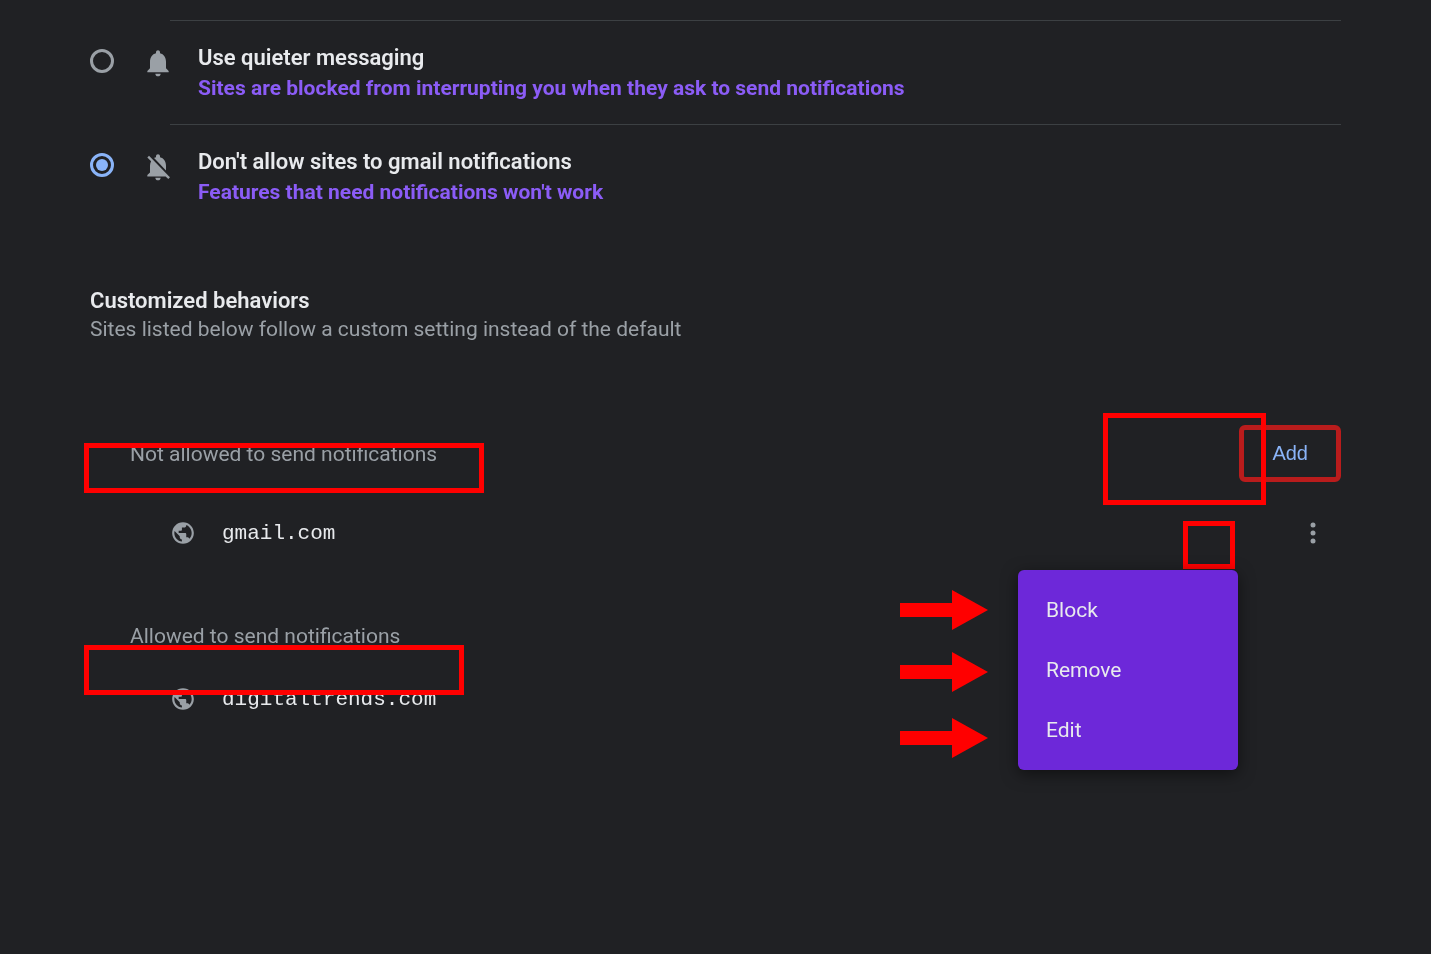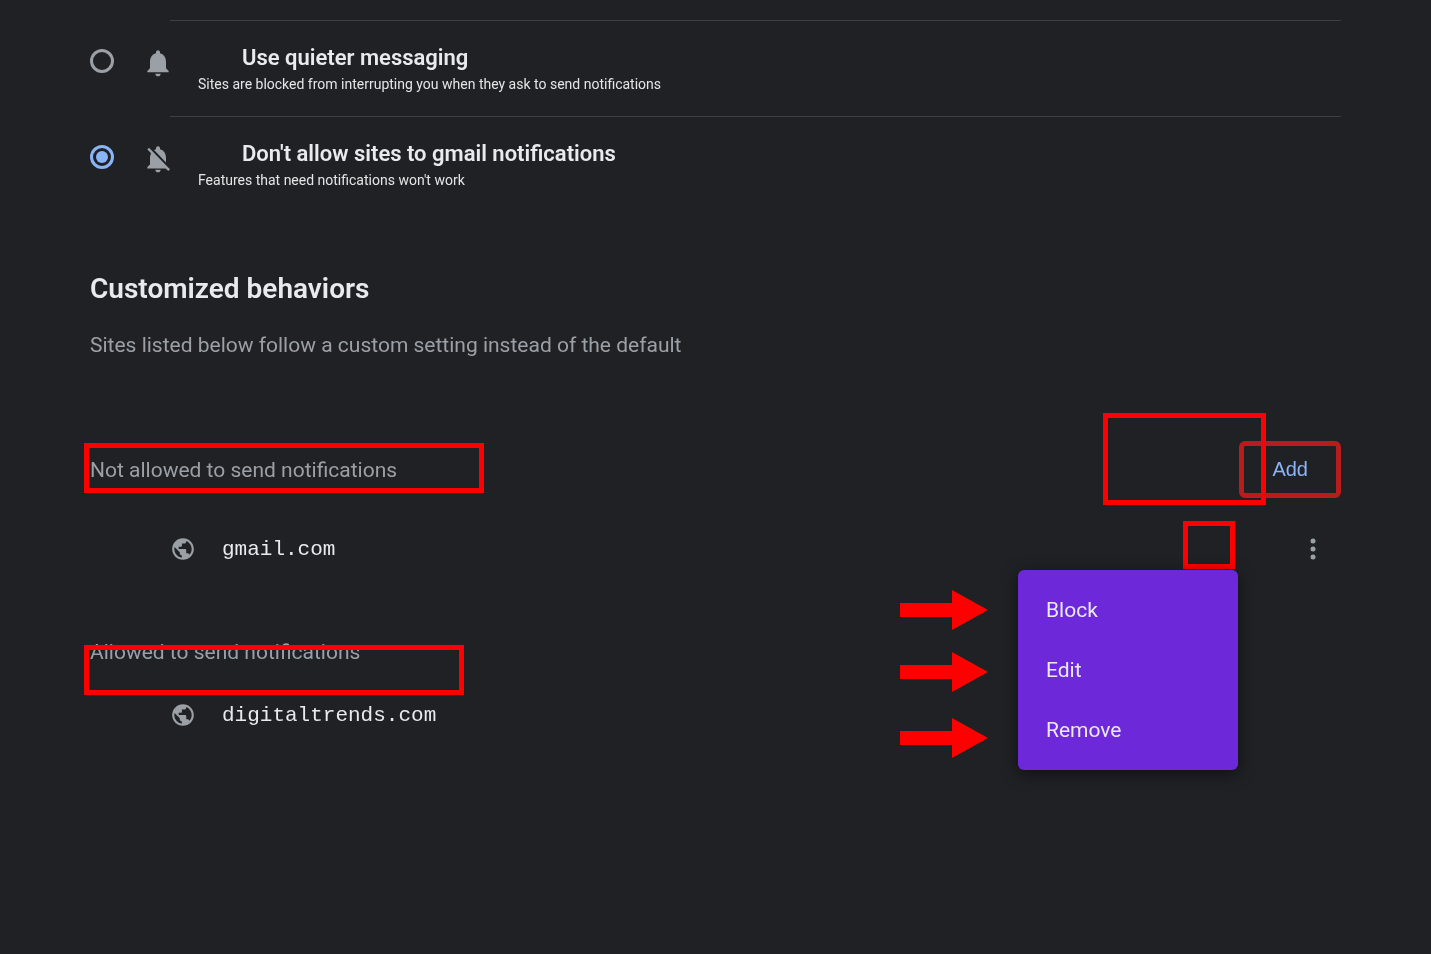--- a/index.html
+++ b/index.html
@@ -53,48 +53,49 @@
     fill: #9aa0a6;
     margin-top: 2px;
     margin-right: 24px;
     flex-shrink: 0;
   }
   .option-text .title {
     font-size: 22px;
     font-weight: 600;
     color: #e8eaed;
     margin-bottom: 6px;
-    margin-left: 44px;
   }
   .option-text .desc {
-    font-size: 14px;
-    color: #e5e5e5;
+    font-size: 21px;
+    color: #8b5cf6;
+    font-weight: bold;
   }
   .section-heading {
-    font-size: 28px;
+    font-size: 22px;
     font-weight: 600;
     color: #e8eaed;
     margin-top: 60px;
-    margin-bottom: 28px;
+    margin-bottom: 4px;
   }
   .section-desc {
     font-size: 21px;
     color: #9aa0a6;
     margin-bottom: 84px;
   }
   .list-header {
     display: flex;
     align-items: center;
     justify-content: space-between;
     margin-bottom: 20px;
     position: relative;
   }
   .list-header-label {
     font-size: 21px;
     color: #9aa0a6;
+    margin-left: 40px;
   }
   .add-btn {
     border: 5px solid #b91c1c;
     background: transparent;
     color: #8ab4f8;
     font-size: 20px;
     font-weight: 500;
     padding: 12px 28px;
     border-radius: 6px;
     cursor: pointer;
@@ -226,22 +227,22 @@
 
 </div>
 
 <div class="highlight-box" style="left:84px; top:443px; width:400px; height:50px;"></div>
 <div class="highlight-box" style="left:1103px; top:413px; width:163px; height:92px;"></div>
 <div class="highlight-box" style="left:1183px; top:521px; width:52px; height:48px;"></div>
 <div class="highlight-box" style="left:84px; top:645px; width:380px; height:50px;"></div>
 
 <div class="popup-menu" style="left:1018px; top:570px;">
   <div class="popup-item">Block</div>
+  <div class="popup-item">Remove</div>
   <div class="popup-item">Edit</div>
-  <div class="popup-item">Remove</div>
 </div>
 
 <div class="arrow" style="left:900px; top:590px;">
   <svg width="88" height="40" viewBox="0 0 88 40">
       <rect x="0" y="13" width="52" height="14" fill="#ff0000"></rect>
       <polygon points="52,0 88,20 52,40" fill="#ff0000"></polygon>
     </svg>
 </div>
 <div class="arrow" style="left:900px; top:652px;">
   <svg width="88" height="40" viewBox="0 0 88 40">

